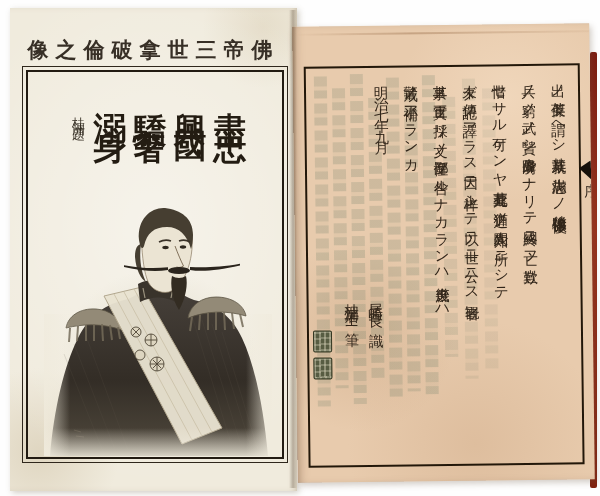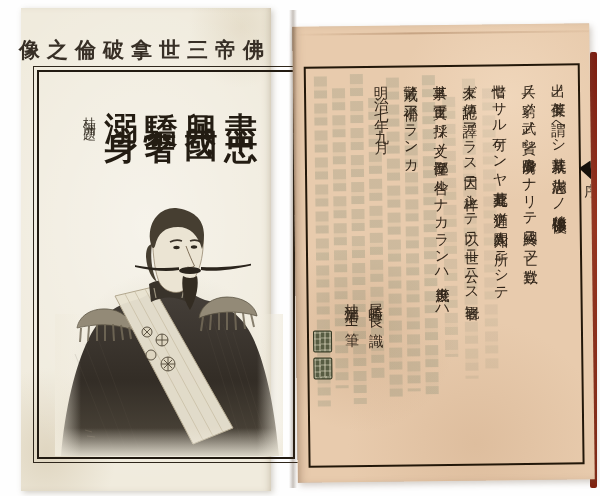--- a/index.html
+++ b/index.html
@@ -4,21 +4,21 @@
 <style>
   html,body { margin:0; padding:0; background:#ffffff; }
   .scene {
     position:relative; width:600px; height:496px; overflow:hidden;
     background:#fefefe;
     font-family:"DejaVu Serif","Liberation Serif",serif;
   }
 
   
   .left-page {
-    position:absolute; left:21px; top:8px; width:250px; height:483px;
+    position:absolute; left:10px; top:8px; width:287px; height:483px;
     background-color:#f0ebdd;
     background-image:
       radial-gradient(120% 90% at 50% 45%, rgba(255,255,255,.40), transparent 60%),
       radial-gradient(40% 25% at 10% 92%, rgba(203,188,158,.45), transparent 70%),
       radial-gradient(30% 18% at 88% 4%, rgba(208,193,163,.35), transparent 70%);
     box-shadow: 2px 2px 6px rgba(110,95,70,.30), inset -5px 0 9px -5px rgba(130,110,80,.45);
   }
   .lp-title {
     position:absolute; top:28px; left:0; right:0; text-align:center;
     font-size:21px; font-weight:600; letter-spacing:7px; color:#372f26;

